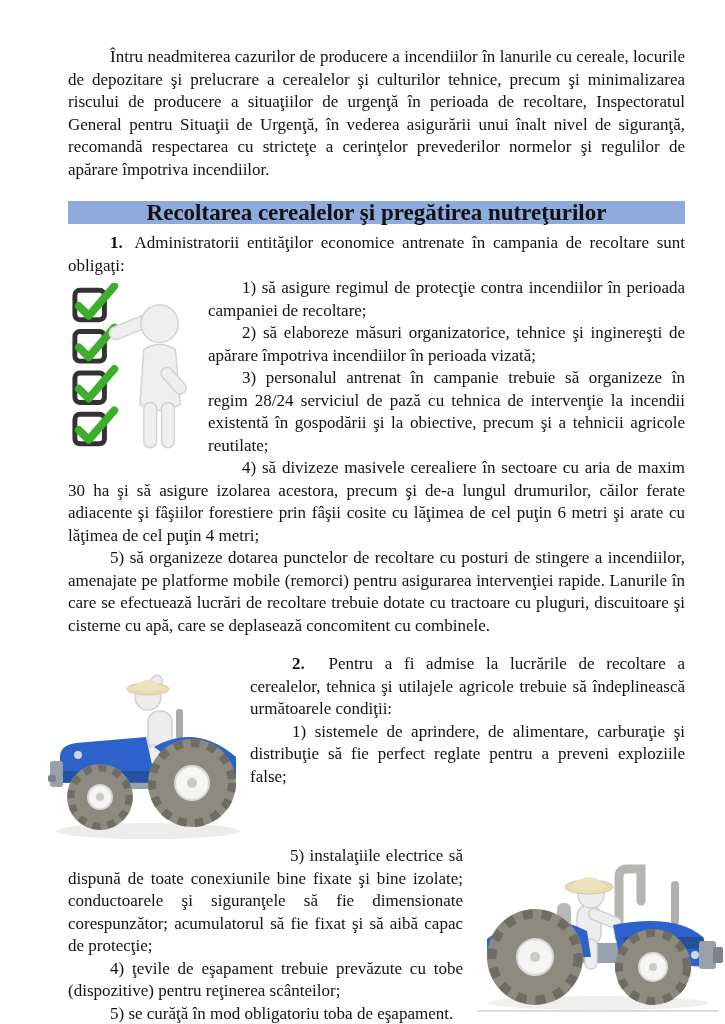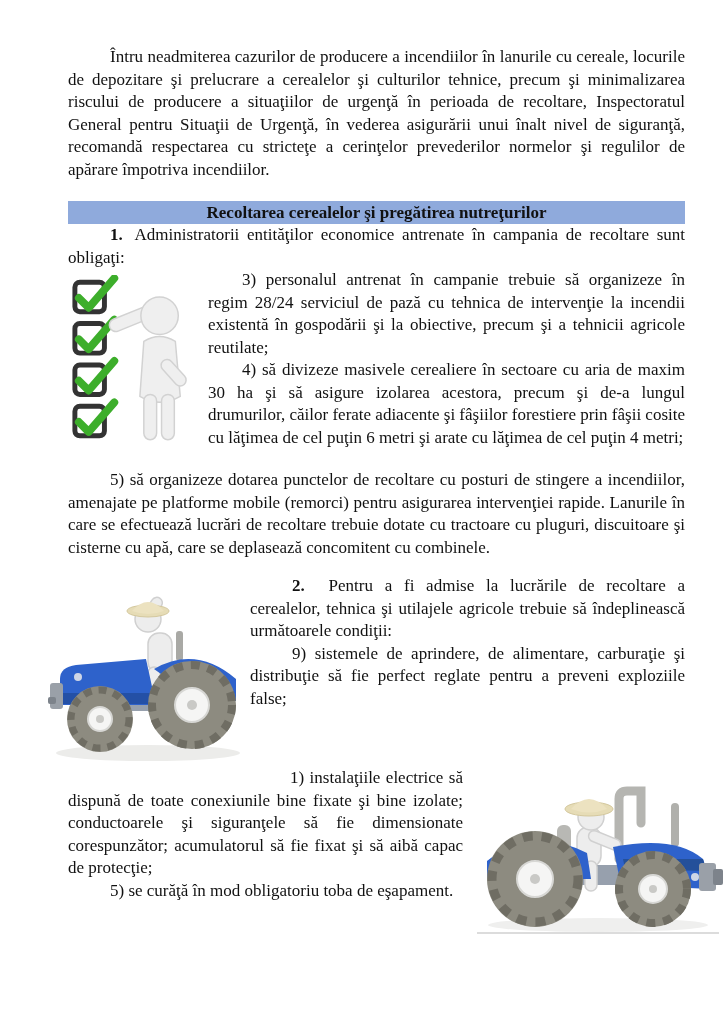--- a/index.html
+++ b/index.html
@@ -19,23 +19,23 @@
   }
   p { margin: 0; text-align: justify; }
   .indent { text-indent: 42px; }
   .heading-bar {
     margin-top: 20px;
     background: #8FAADC;
     text-align: center;
     font-weight: bold;
     height: 23px;
     line-height: 23px;
-    font-size: 17px;
-  }
-  .lead { text-indent: 42px; }
+    font-size: 23px;
+  }
+  .lead { margin-top: 8px; text-indent: 42px; }
   .lead b { margin-right: 5px; }
   .lead2 b { margin-right: 12px; }
   .item { text-indent: 34px; }
   .item-wide { text-indent: 42px; }
   .deep-indent { text-indent: 222px; }
   .clearfix::after { content: ""; display: block; clear: both; }
 
   .fig-checklist {
     float: left;
     width: 128px;
@@ -91,20 +91,22 @@
         <g fill="#efefef" stroke="#d2d2d2" stroke-width="1.5">
           <rect x="40" y="46" width="50" height="13" rx="6.5" transform="rotate(-22 40 46)"></rect>
           <circle cx="93" cy="40" r="19"></circle>
           <path d="M77,66 Q93,56 109,66 L114,122 Q93,134 73,122 Z"></path>
           <rect x="101" y="82" width="32" height="12" rx="6" transform="rotate(48 101 82)"></rect>
           <rect x="77" y="120" width="13" height="46" rx="6.5"></rect>
           <rect x="95" y="120" width="13" height="46" rx="6.5"></rect>
         </g>
       </svg>
     </div>
+    <p class="item">1) să asigure regimul de protecţie contra incendiilor în perioada campaniei de recoltare;</p>
+    <p class="item">2) să elaboreze măsuri organizatorice, tehnice şi inginereşti de apărare împotriva incendiilor în perioada vizată;</p>
     <p class="item">3) personalul antrenat în campanie trebuie să organizeze în regim 28/24 serviciul de pază cu tehnica de intervenţie la incendii existentă în gospodării şi la obiective, precum şi a tehnicii agricole reutilate;</p>
     <p class="item">4) să divizeze masivele cerealiere în sectoare cu aria de maxim 30 ha şi să asigure izolarea acestora, precum şi de-a lungul drumurilor, căilor ferate adiacente şi fâşiilor forestiere prin fâşii cosite cu lăţimea de cel puţin 6 metri şi arate cu lăţimea de cel puţin 4 metri;</p>
   </div>
 
   <p class="item-wide">5) să organizeze dotarea punctelor de recoltare cu posturi de stingere a incendiilor, amenajate pe platforme mobile (remorci) pentru asigurarea intervenţiei rapide. Lanurile în care se efectuează lucrări de recoltare trebuie dotate cu tractoare cu pluguri, discuitoare şi cisterne cu apă, care se deplasează concomitent cu combinele.</p>
 
   <div class="sec2 clearfix">
     <div class="fig-tractor-left">
       <svg width="196" height="190" viewBox="0 0 196 190" aria-hidden="true">
         <ellipse cx="100" cy="178" rx="92" ry="8" fill="#ececea"></ellipse>
@@ -136,21 +138,21 @@
         </g>
         <g>
           <circle cx="52" cy="144" r="33" fill="#8d8b80"></circle>
           <circle cx="52" cy="144" r="29" fill="none" stroke="#6f6d63" stroke-width="7" stroke-dasharray="8 7"></circle>
           <circle cx="52" cy="144" r="12" fill="#f5f5f4" stroke="#d7d7d4" stroke-width="2"></circle>
           <circle cx="52" cy="144" r="4" fill="#c9c9c6"></circle>
         </g>
       </svg>
     </div>
     <p class="lead lead2" style="margin-top:8px;"><b>2.</b> <span>Pentru a fi admise la lucrările de recoltare a cerealelor, tehnica şi utilajele agricole trebuie să îndeplinească următoarele condiţii:</span></p>
-    <p class="item-wide">9) sistemele de aprindere, de alimentare, carburaţie şi distribuţie să fie perfect reglate pentru a preveni exploziile false;</p>
+    <p class="item-wide">1) sistemele de aprindere, de alimentare, carburaţie şi distribuţie să fie perfect reglate pentru a preveni exploziile false;</p>
   </div>
 
   <div class="sec2-cont clearfix">
     <div class="fig-tractor-right">
       <svg width="250" height="172" viewBox="0 0 250 172" aria-hidden="true">
         <ellipse cx="125" cy="158" rx="110" ry="7" fill="#efefee"></ellipse>
         <line x1="4" y1="166" x2="246" y2="166" stroke="#dcdcdc" stroke-width="2"></line>
 
         <rect x="48" y="98" width="160" height="20" rx="4" fill="#97a0ad"></rect>
 
@@ -182,17 +184,18 @@
           <circle cx="62" cy="112" r="5" fill="#c9c9c6"></circle>
         </g>
         <g>
           <circle cx="180" cy="122" r="38" fill="#8d8b80"></circle>
           <circle cx="180" cy="122" r="34" fill="none" stroke="#6f6d63" stroke-width="8" stroke-dasharray="9 8"></circle>
           <circle cx="180" cy="122" r="14" fill="#f5f5f4" stroke="#d7d7d4" stroke-width="2"></circle>
           <circle cx="180" cy="122" r="4" fill="#c9c9c6"></circle>
         </g>
       </svg>
     </div>
-    <p class="deep-indent">1) instalaţiile electrice să dispună de toate conexiunile bine fixate şi bine izolate; conductoarele şi siguranţele să fie dimensionate corespunzător; acumulatorul să fie fixat şi să aibă capac de protecţie;</p>
+    <p class="deep-indent">5) instalaţiile electrice să dispună de toate conexiunile bine fixate şi bine izolate; conductoarele şi siguranţele să fie dimensionate corespunzător; acumulatorul să fie fixat şi să aibă capac de protecţie;</p>
+    <p class="item-wide">4) ţevile de eşapament trebuie prevăzute cu tobe (dispozitive) pentru reţinerea scânteilor;</p>
     <p class="item-wide">5) se curăţă în mod obligatoriu toba de eşapament.</p>
   </div>
 
 </div>
 
 </body></html>

